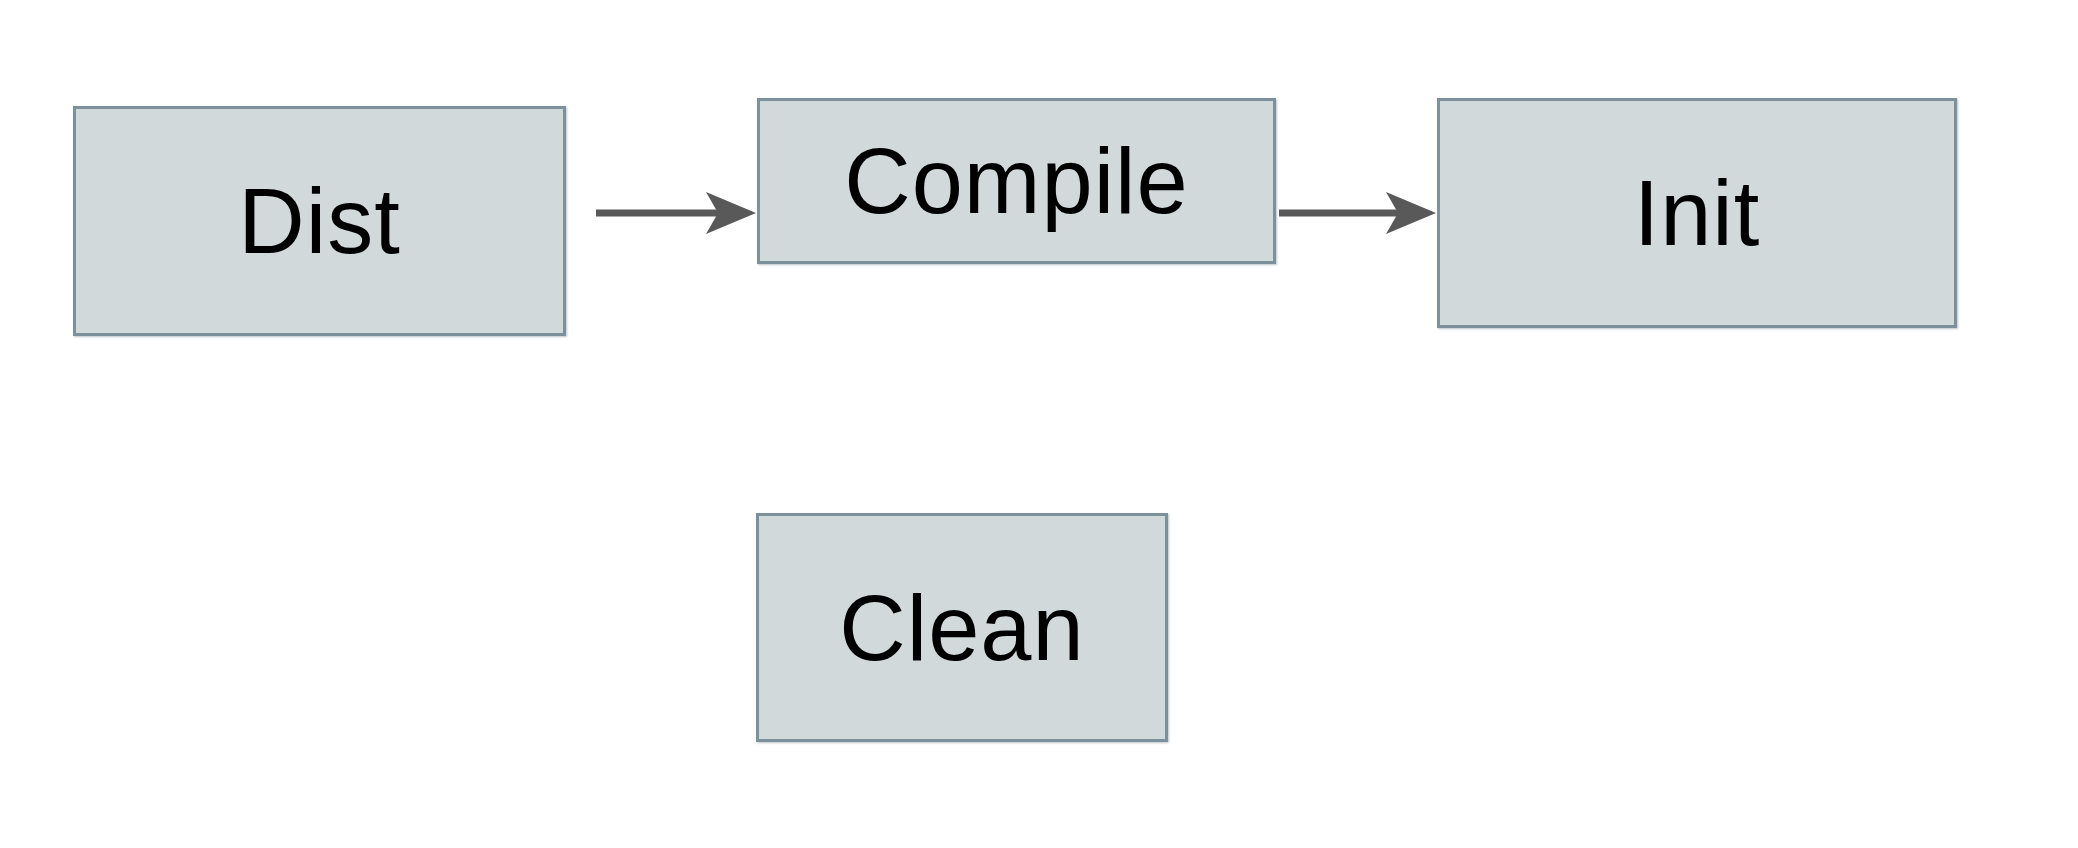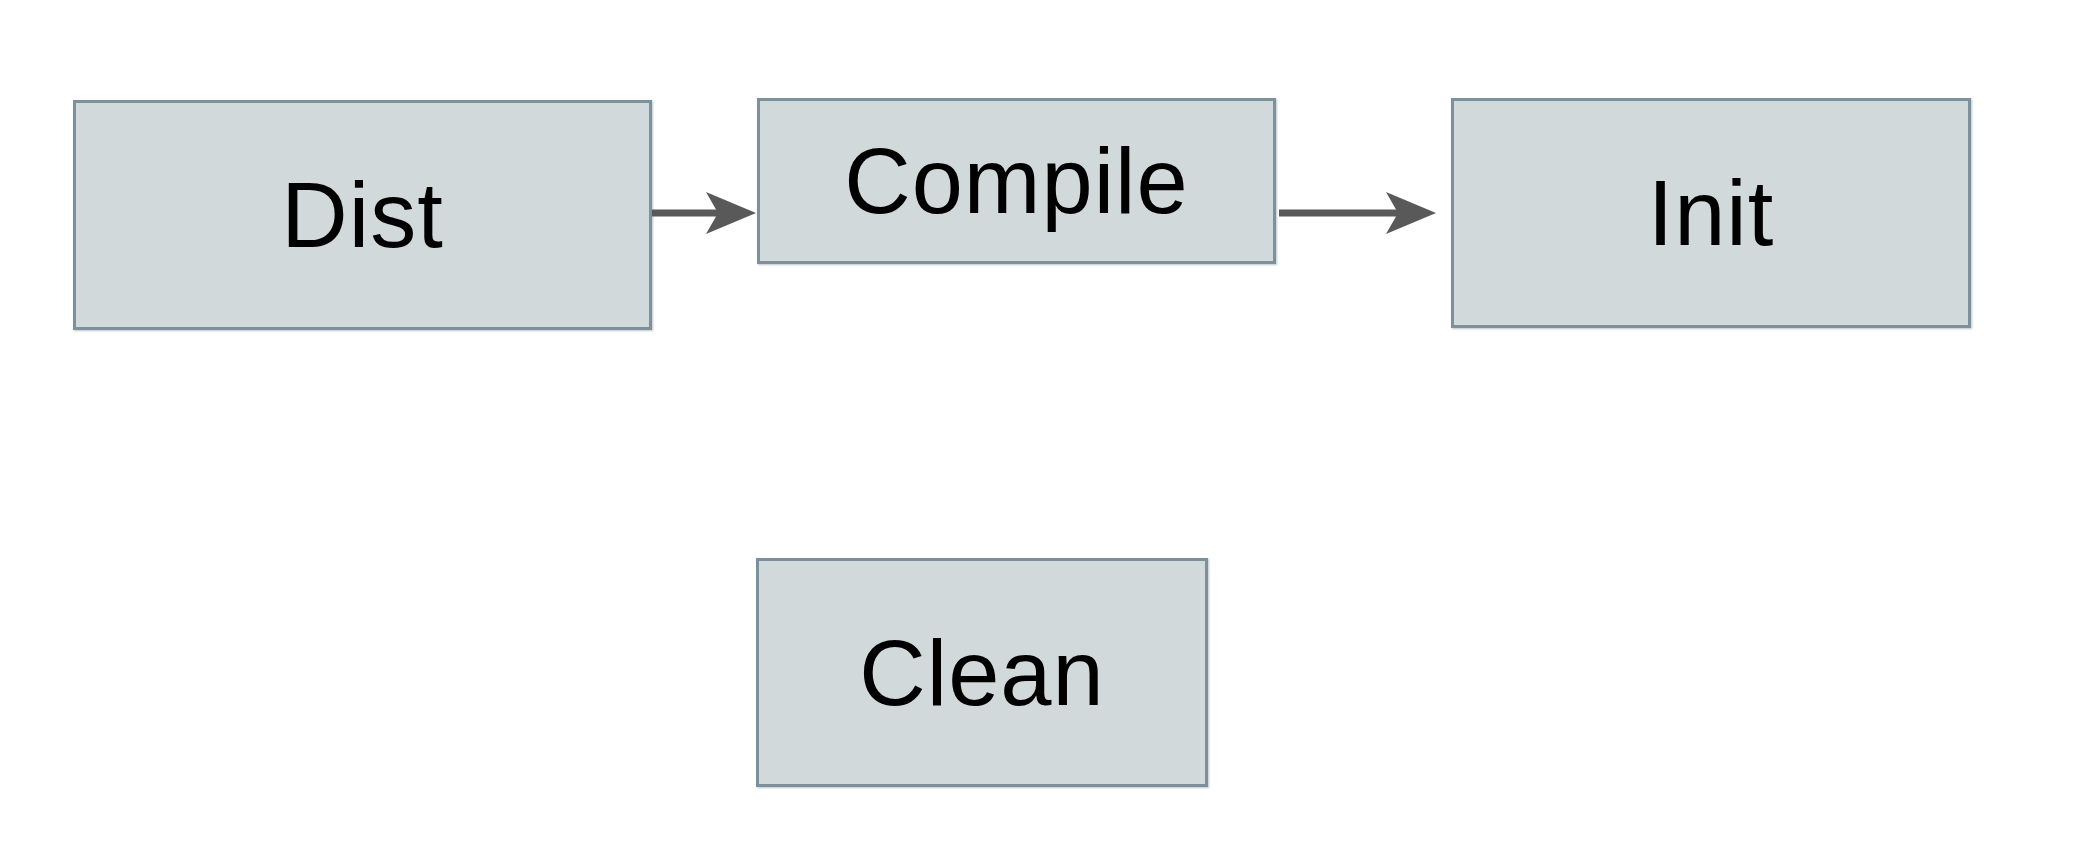--- a/index.html
+++ b/index.html
@@ -45,24 +45,24 @@
     justify-content: center;
   }
   .node-label {
     font-size: 92px;
     font-weight: 400;
     color: var(--label-text);
     letter-spacing: 1px;
     line-height: 1;
     white-space: nowrap;
   }
-  .node-dist    { left: 73px;   top: 100px;  width: 579px; height: 230px; text-align: center; }
+  .node-dist    { left: 73px;   top: 106px;  width: 493px; height: 230px; text-align: center; }
   .node-compile { left: 757px;  top: 98px;  width: 519px; height: 166px; }
-  .node-init    { left: 1437px; top: 98px;  width: 520px; height: 230px; margin-left: 14px; }
-  .node-clean   { left: 756px;  top: 513px; width: 452px; height: 229px; margin-top: 45px; }
+  .node-init    { left: 1437px; top: 98px;  width: 520px; height: 230px; }
+  .node-clean   { left: 756px;  top: 513px; width: 412px; height: 229px; }
 </style>
 </head>
 <body>
 
 <div class="canvas">
 
   <svg class="edges" width="2078" height="848" viewBox="0 0 2078 848" aria-hidden="true">
     <g>
       <line class="edge-line" x1="596" y1="213" x2="719" y2="213"></line>
       <polygon class="edge-head" points="756,213 706,192 718,213 706,234"></polygon>

